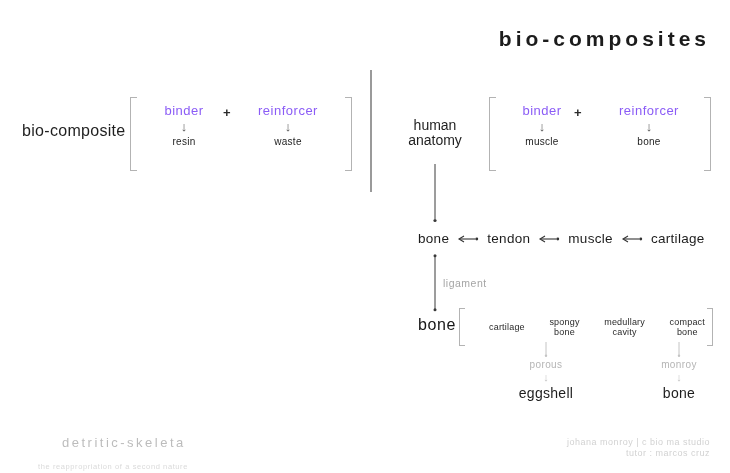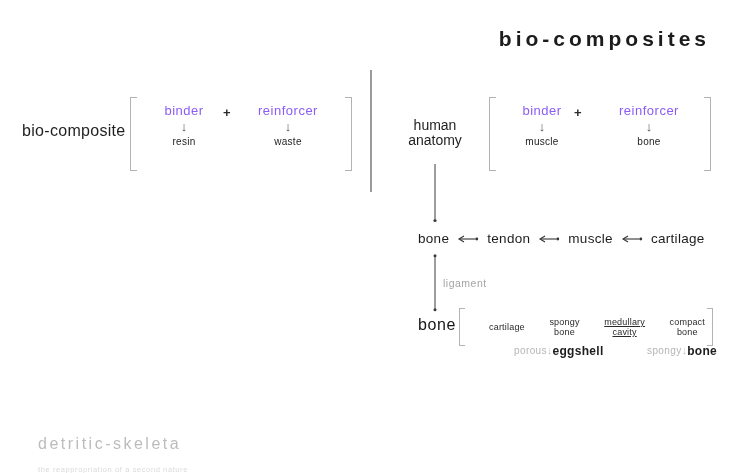--- a/index.html
+++ b/index.html
@@ -38,31 +38,31 @@
   .chain .word { font-size:13.5px; color:#1c1c1c; letter-spacing:0.3px; }
 
   
   .lig-label { left:443px; top:277px; font-size:10.5px; color:#a5a5a5; letter-spacing:0.5px; }
 
   .bone-big { left:418px; top:316px; font-size:16px; color:#161616; letter-spacing:0.6px; font-weight:500; }
 
   
   .hier { left:465px; top:309px; width:240px; height:36px; display:flex; align-items:center; justify-content:space-between; }
   .hier .item { font-size:9px; line-height:10px; color:#2a2a2a; text-align:center; letter-spacing:0.2px;margin-left:24px; }
-  .hier .i0 { width:44px; } .hier .i1 { width:36px; } .hier .i2 { width:46px;text-decoration:underline; } .hier .i3 { width:40px; }
-
-  
-  .branch { position:absolute; width:64px; display:flex; flex-direction:row; align-items:center; }
+  .hier .i0 { width:44px; } .hier .i1 { width:36px; } .hier .i2 { width:46px; } .hier .i3 { width:40px; }
+
+  
+  .branch { position:absolute; width:64px; display:flex; flex-direction:column; align-items:center; }
   .branch .prop { font-size:10px; color:#b5b5b5; letter-spacing:0.4px; margin:1px 0; }
-  .branch .ex   { font-size:12px; color:#1d1d1d; font-weight:700; letter-spacing:0.3px; margin-top:2px; }
+  .branch .ex   { font-size:14px; color:#1d1d1d; font-weight:400; letter-spacing:0.3px; margin-top:2px; }
   .branch .dn-light { font-size:11px; color:#c4c4c4; line-height:12px; }
 
   
   .footer-left { left:38px; top:435px; }
-  .project { font-size:16px; letter-spacing:2.5px; color:#bcbcbc; }
+  .project { font-size:13px; letter-spacing:2.5px; color:#bcbcbc;margin-left:24px; }
   .project-sub { margin-top:12px; font-size:7.5px; letter-spacing:0.6px; color:#dadada; }
   .footer-right { right:20px; top:437px; text-align:right; font-size:9px; line-height:11px; color:#d2d2d2; letter-spacing:0.5px; }
 
   svg { display:block; }
 </style>
 </head>
 <body>
 
 <div class="canvas">
 
@@ -179,23 +179,27 @@
     <span class="prop">porous</span>
     <span class="dn-light">↓</span>
     <span class="ex">eggshell</span>
   </div>
 
   <div class="branch" style="left:647px; top:342px;">
     <svg width="8" height="16" viewBox="0 0 8 16">
         <line x1="4" y1="0" x2="4" y2="13" stroke="#c4c4c4" stroke-width="1"></line>
         <circle cx="4" cy="13.8" r="1.2" fill="#c4c4c4"></circle>
       </svg>
-    <span class="prop">spongy</span>
+    <span class="prop">monroy</span>
     <span class="dn-light">↓</span>
     <span class="ex">bone</span>
   </div>
 
   <div class="abs footer-left">
     <div class="project">detritic-skeleta</div>
     <div class="project-sub">the reappropriation of a second nature</div>
   </div>
+  <div class="abs footer-right">
+    <div>johana monroy | c bio ma studio</div>
+    <div>tutor : marcos cruz</div>
+  </div>
 
 </div>
 
 </body></html>

